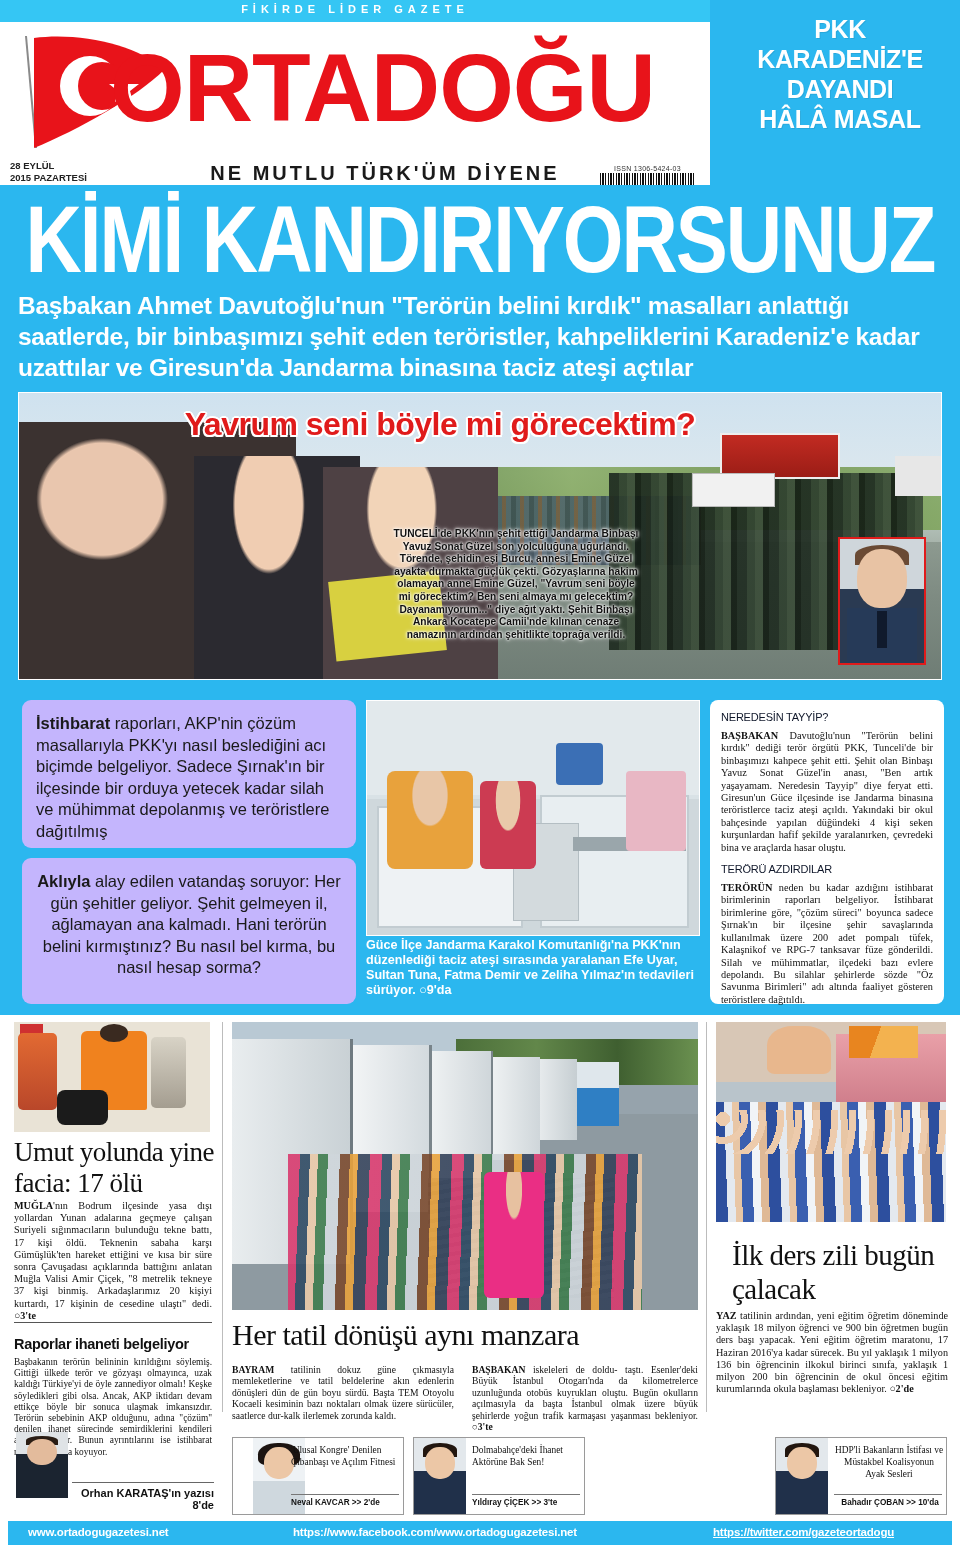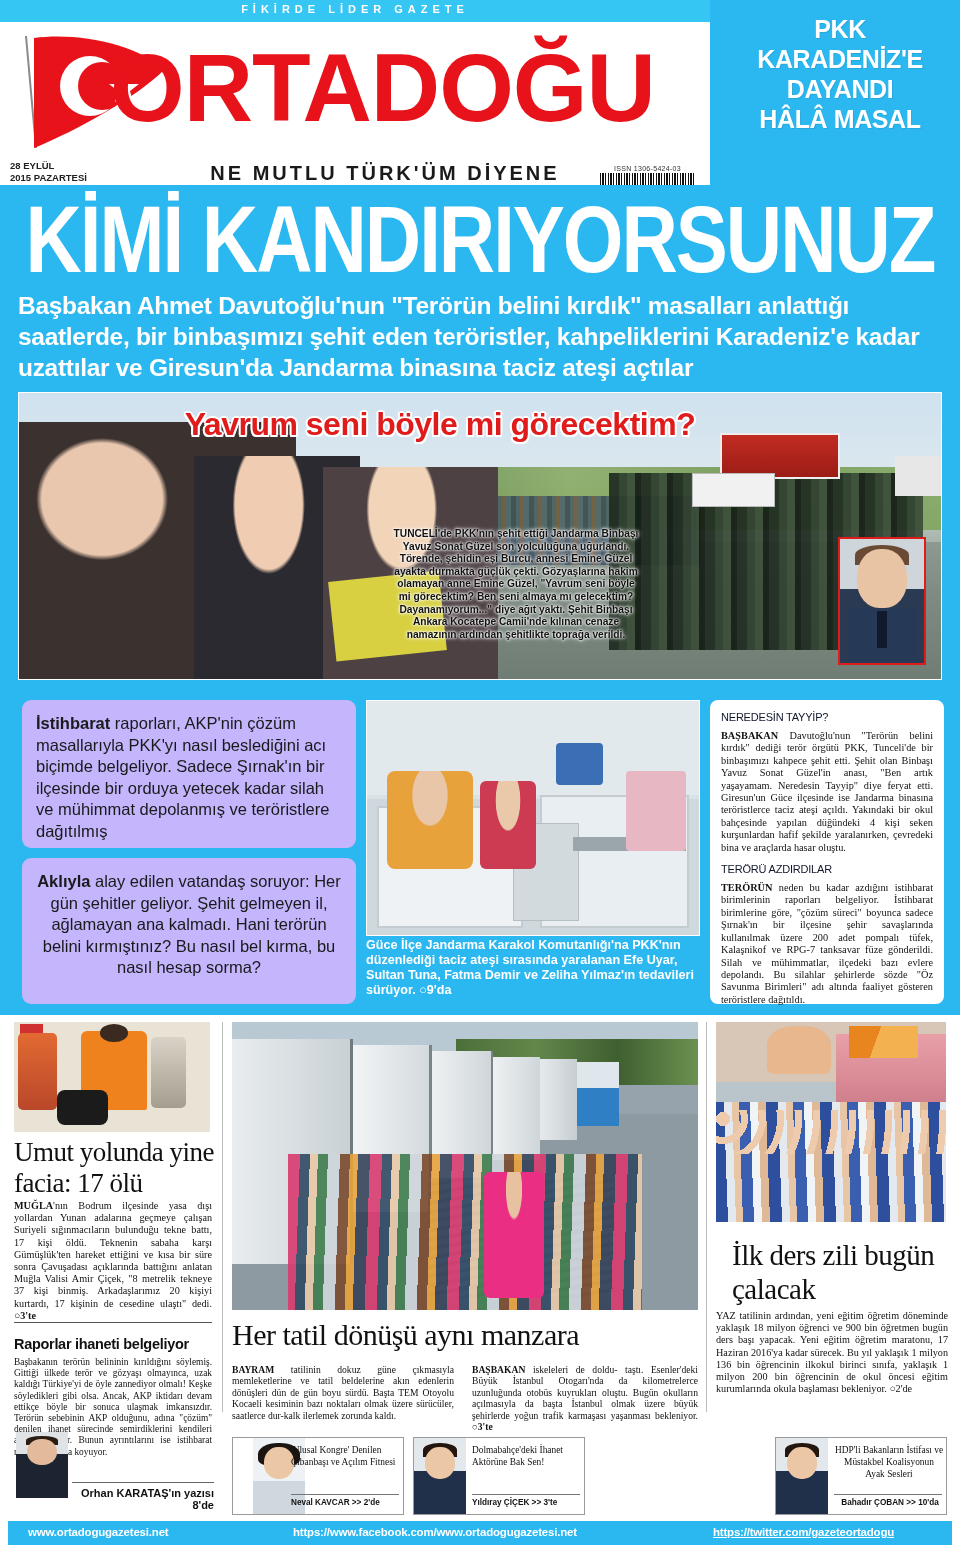--- a/index.html
+++ b/index.html
@@ -330,21 +330,21 @@
 
   .ilk-title {
     position:absolute; left:716px; top:1238px; width:232px;
     font-size:29px; line-height:34px;margin-left:16px;
   }
   .ilk-body {
     position:absolute; left:716px; top:1310px; width:232px;
     font-family:"Liberation Serif", serif;
     font-size:10.2px; line-height:12.2px; color:#111; text-align:justify;
   }
-  .ilk-body b { font-weight:normal;margin-top:34px; }
+  .ilk-body b { font-weight:bold;margin-top:34px; }
 
   
   .col-strip { position:absolute; left:232px; top:1437px; width:716px; height:78px; }
   .col-card {
     position:absolute; top:0; height:78px; width:172px;
     border:1px solid #9a9a9a; background:#fff; overflow:hidden;
   }
   .cc1 { left:0; } .cc2 { left:181px; } .cc3 { left:362px; } .cc4 { left:543px;text-align:center; }
   .cc-photo {
     position:absolute; left:0; top:0; width:52px; height:78px; overflow:hidden;

